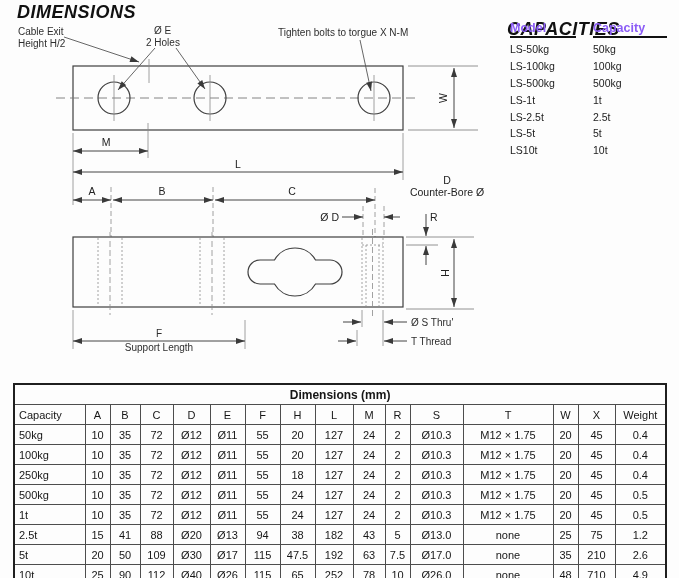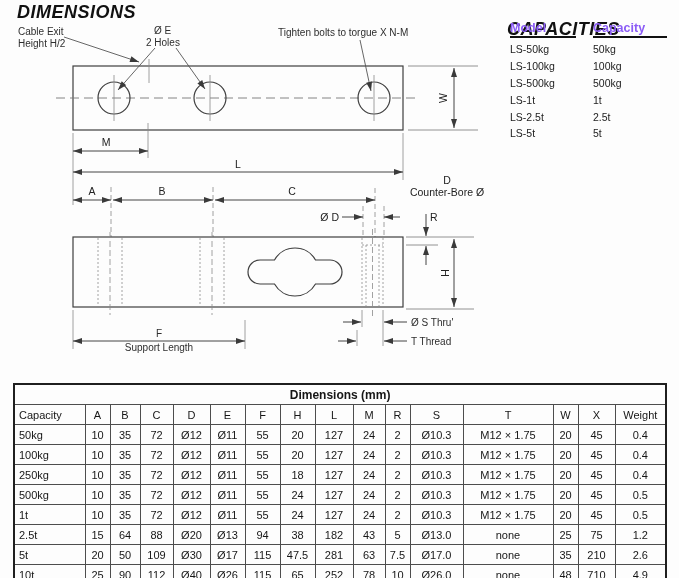--- a/index.html
+++ b/index.html
@@ -40,20 +40,21 @@
   <div id="cap-head">
     <span id="cap-model-h">Model</span><span id="cap-cap-h">Capacity</span>
   </div>
   <div id="cap-rows">
       <div class="cap-row"><span class="cap-model">LS-50kg</span><span class="cap-value">50kg</span></div>
       <div class="cap-row"><span class="cap-model">LS-100kg</span><span class="cap-value">100kg</span></div>
       <div class="cap-row"><span class="cap-model">LS-500kg</span><span class="cap-value">500kg</span></div>
       <div class="cap-row"><span class="cap-model">LS-1t</span><span class="cap-value">1t</span></div>
       <div class="cap-row"><span class="cap-model">LS-2.5t</span><span class="cap-value">2.5t</span></div>
       <div class="cap-row"><span class="cap-model">LS-5t</span><span class="cap-value">5t</span></div>
+      <div class="cap-row"><span class="cap-model">LS10t</span><span class="cap-value">10t</span></div>
     </div>
 
   <svg id="drawing" width="500" height="383" viewBox="0 0 500 383">
     <defs>
       <marker id="arr" markerUnits="userSpaceOnUse" markerWidth="10" markerHeight="7" refX="9.5" refY="3.5" orient="auto-start-reverse">
         <path d="M9.5,3.5 L0.5,0.5 L0.5,6.5 Z" fill="#3a3a3a"></path>
       </marker>
     </defs>
 
     <g stroke="#3f3f3f" fill="none" stroke-width="1.2">
@@ -311,21 +312,21 @@
             <td>2</td>
             <td>Ø10.3</td>
             <td>M12 × 1.75</td>
             <td>20</td>
             <td>45</td>
             <td>0.5</td>
           </tr>
           <tr>
             <td class="col-cap">2.5t</td>
             <td>15</td>
-            <td>64</td>
+            <td>41</td>
             <td>88</td>
             <td>Ø20</td>
             <td>Ø13</td>
             <td>94</td>
             <td>38</td>
             <td>182</td>
             <td>43</td>
             <td>5</td>
             <td>Ø13.0</td>
             <td>none</td>
@@ -335,21 +336,21 @@
           </tr>
           <tr>
             <td class="col-cap">5t</td>
             <td>20</td>
             <td>50</td>
             <td>109</td>
             <td>Ø30</td>
             <td>Ø17</td>
             <td>115</td>
             <td>47.5</td>
-            <td>281</td>
+            <td>192</td>
             <td>63</td>
             <td>7.5</td>
             <td>Ø17.0</td>
             <td>none</td>
             <td>35</td>
             <td>210</td>
             <td>2.6</td>
           </tr>
           <tr>
             <td class="col-cap">10t</td>

